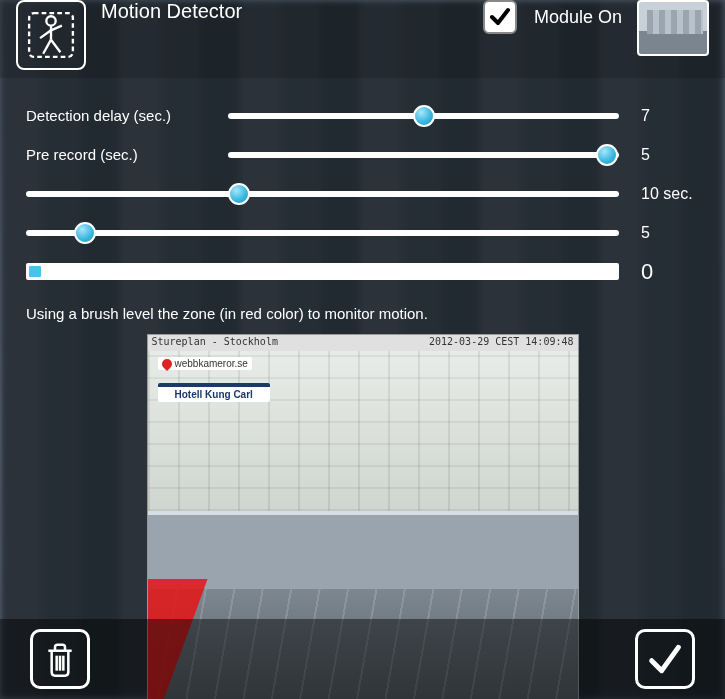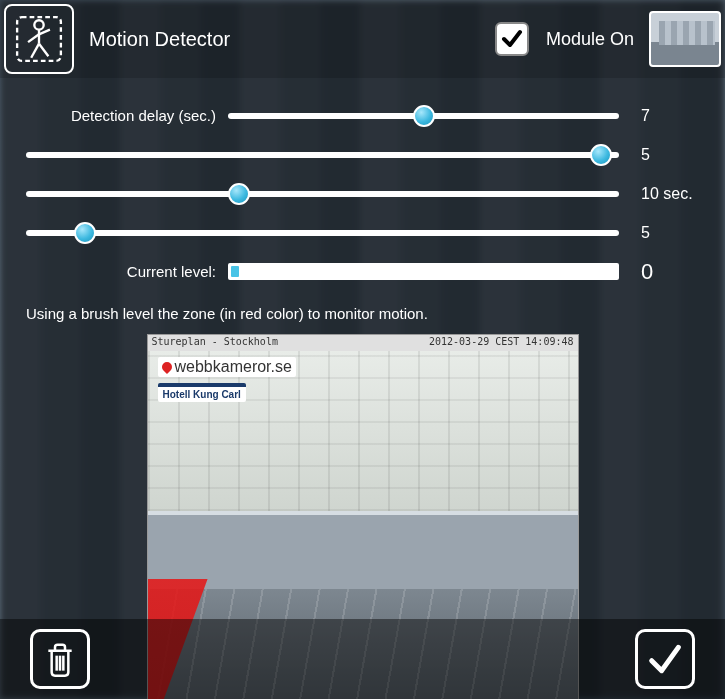--- a/index.html
+++ b/index.html
@@ -18,22 +18,22 @@
     background:
       linear-gradient(rgba(30,40,50,0.55), rgba(30,40,50,0.55)),
       repeating-linear-gradient(90deg, #7a8a9a 0 40px, #6a7a8a 40px 80px, #5a6a7a 80px 120px),
       linear-gradient(#9aa8b5 0 60%, #4a5a68 60% 100%);
     filter: blur(3px) brightness(0.6);
   }
   .header {
     position: relative;
     height: 78px;
     display: flex;
-    align-items: center;
-    padding: 0 4px;
+    align-items: flex-start;
+    padding: 0 16px;
     background: rgba(0,0,0,0.15);
   }
   .app-icon {
     width: 70px; height: 70px;
     border: 2px solid #fff;
     border-radius: 8px;
     display: flex; align-items: center; justify-content: center;
     margin-right: 15px;
   }
   .title { font-size: 20px; font-weight: 400; }
@@ -64,21 +64,21 @@
   .content {
     position: relative;
     padding: 18px 26px 0 26px;
   }
   .row {
     display: flex;
     align-items: center;
     height: 39px;
     gap: 12px;
   }
-  .label { width: 190px; font-size: 15px; text-align: right; }
+  .label { width: 190px; font-size: 15px; }
   .slider-wrap { flex: 1; position: relative; display:flex; align-items:center; }
   .track {
     width: 100%; height: 6px;
     background: #fff; border-radius: 3px;
     position: relative;
   }
   .track-fill-box {
     height: 17px; background: #fff; border-radius: 2px; position: relative;
     width: 100%;
   }
@@ -117,28 +117,28 @@
       linear-gradient(#e8ece8, #cfd5cf);
   }
   .preview .street {
     position:absolute; bottom:0; left:0; right:0; height:120px;
     background:
       repeating-linear-gradient(100deg, rgba(255,255,255,0.15) 0 2px, transparent 2px 28px),
       linear-gradient(#7d8790, #555e66);
   }
   .preview .logo1 {
     position:absolute; top:22px; left:10px;
-    background:#fff; color:#333; font-size:16px; padding:1px 4px; border-radius:2px;
+    background:#fff; color:#333; font-size:10px; padding:1px 4px; border-radius:2px;
     display:flex; align-items:center; gap:3px;
   }
   .preview .logo1::before { content:""; width:10px; height:10px; background:#d22; border-radius:50% 50% 50% 0; transform:rotate(-45deg); }
   .preview .logo2 {
     position:absolute; top:48px; left:10px;
     background:#fff; color:#1a3a6a; font-size:10px; font-weight:bold;
-    padding:2px 5px; border-radius:2px; border-top:4px solid #1a3a6a;
+    padding:2px 17px; border-radius:2px; border-top:4px solid #1a3a6a;
   }
   .preview .redzone {
     position:absolute; left:0; bottom:0;
     width:60px; height:130px;
     background: linear-gradient(110deg, rgba(230,20,20,0.85) 0 55%, transparent 56%);
   }
   .chevron {
     position: relative;
     width: 56px; height: 20px;
     margin: 4px auto 0 auto;
@@ -191,20 +191,21 @@
   <div class="row">
     <div class="label">Detection delay (sec.)</div>
     <div class="slider-wrap">
       <div class="track"></div>
       <div class="thumb-dot" style="left:50%"></div>
     </div>
     <div class="value">7</div>
   </div>
 
   <div class="row">
+    <div class="label">Pre record (sec.)</div>
     <div class="slider-wrap">
       <div class="track"></div>
       <div class="thumb-dot" style="left:97%"></div>
     </div>
     <div class="value">5</div>
   </div>
 
   <div class="row">
     <div class="slider-wrap">
       <div class="track"></div>
@@ -215,21 +216,20 @@
 
   <div class="row">
     <div class="slider-wrap">
       <div class="track"></div>
       <div class="thumb-dot" style="left:10%"></div>
     </div>
     <div class="value">5</div>
   </div>
 
   <div class="row">
-    <div class="label">Current level:</div>
     <div class="slider-wrap">
       <div class="track-fill-box">
         <div class="track-fill-inner" style="width:2%"></div>
       </div>
     </div>
     <div class="value value-big">0</div>
   </div>
 
   <div class="hint">Using a brush level the zone (in red color) to monitor motion.</div>
 

